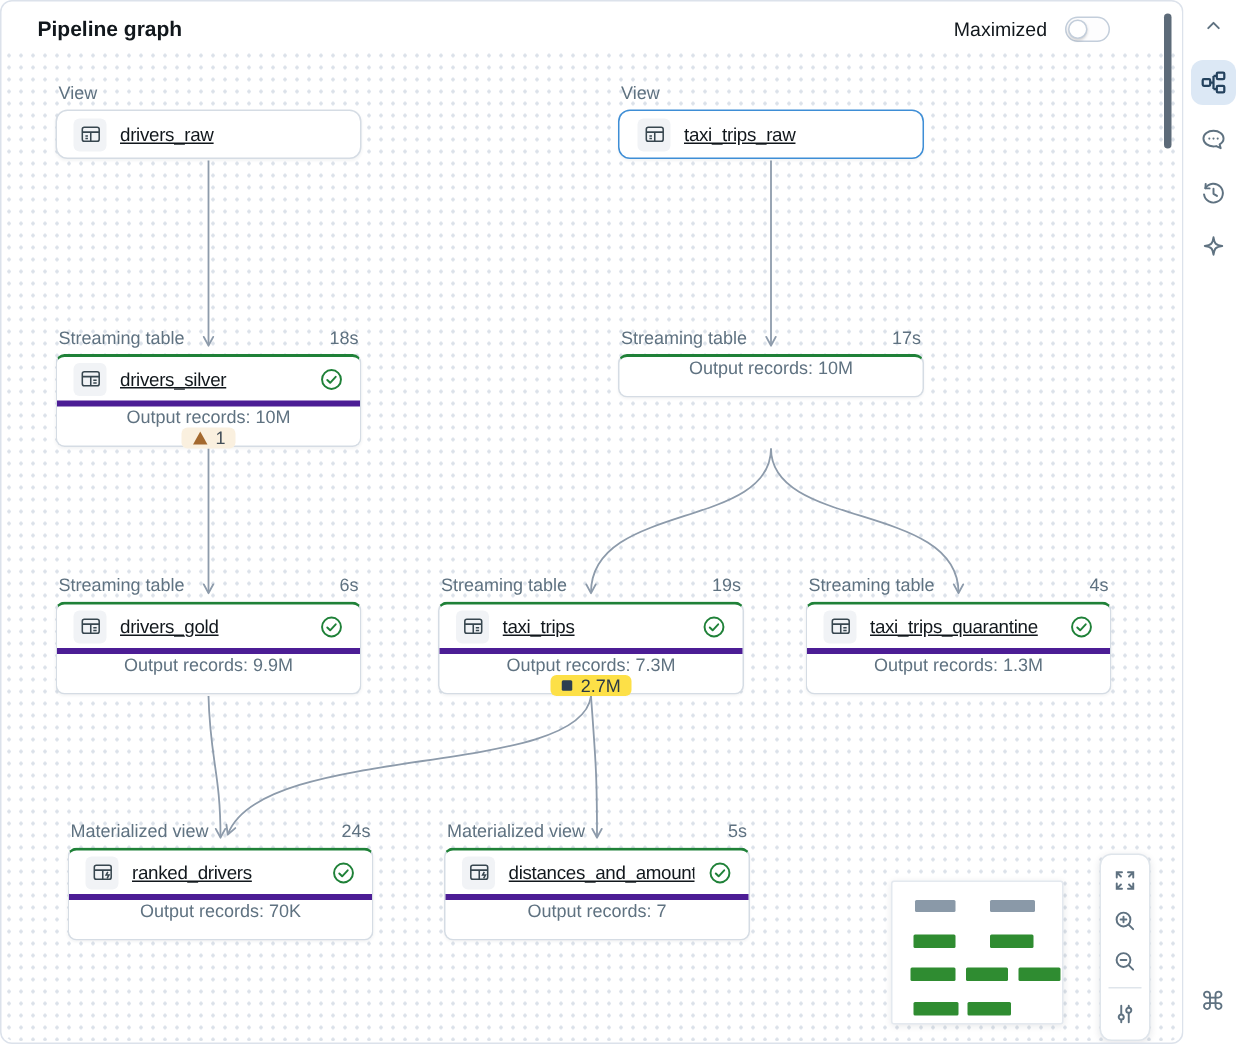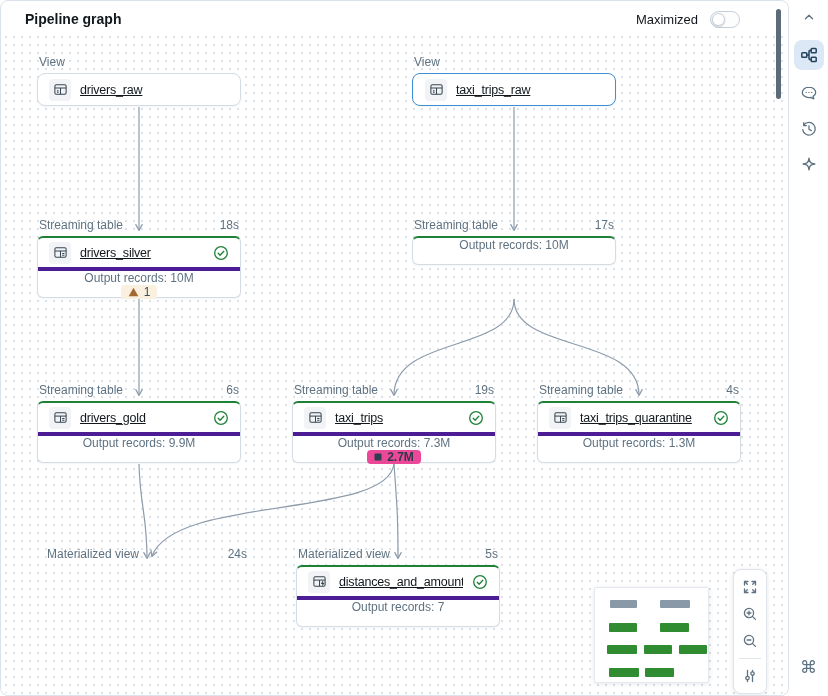--- a/index.html
+++ b/index.html
@@ -34,21 +34,21 @@
     background:#fff; border:1px solid #d5dce4; border-radius:8px; box-shadow:0 1px 2px rgba(15,30,50,.05); cursor:pointer; }
   .vcard.selected { border:1.5px solid #3e8ed6;padding-left:12px; }
   .crow1 { display:flex; align-items:center; gap:9px; height:33px; padding:0 11px; border-bottom:4px solid #4c1d95; }
   .crow2 { display:flex; align-items:center; justify-content:space-between; height:26px; padding:0 11px;
     font-size:12px; color:#5f7281;flex-direction:column; }
   .nicon { width:22px; height:22px; background:#f1f3f6; border-radius:4px; display:flex; align-items:center; justify-content:center; flex:none; }
   .nname { font-size:12.5px; letter-spacing:-0.2px; color:#11171c; white-space:nowrap; overflow:hidden; flex:1 1 auto;text-decoration:underline; }
   .ncheck { flex:none; margin-left:auto; display:flex; }
   .badge { display:flex; align-items:center; gap:5px; height:19px; padding:0 7px; border-radius:4px; font-size:12px; cursor:pointer; }
   .badge.warn { background:#faf0df; color:#424e58; }
-  .badge.neutral { background:#ec4899; color:#2b3a46;font-weight:bold; }
+  .badge.neutral { background:#fde047; color:#2b3a46; }
 
   
   .minimap { position:absolute; left:593px; top:586px; width:115px; height:96px; background:#fff;
     border:1px solid #e4e9ef; border-radius:2px; box-shadow:0 1px 5px rgba(15,30,50,.10); cursor:pointer; }
   .mm { position:absolute; border-radius:1px; }
   .mm.gray { background:#8a99a8; }
   .mm.green { background:#2f8c31; }
 
   
   .controls { position:absolute; left:732px; top:568px; width:34px; background:#fff;
@@ -270,20 +270,42 @@
           <span>Output records: 1.3M</span>
         </div>
       </div>
     </div>
 
     <div class="ngroup" style="left:44px; top:545px;">
       <div class="nhead">
           <span>Materialized view</span>
           <span>24s</span>
         </div>
+      <div class="ncard success">
+        <div class="crow1">
+          <span class="nicon">
+            <svg width="15" height="15" viewBox="0 0 16 16" fill="none" stroke="#37464f" stroke-width="1.1">
+                <rect x="2" y="3" width="12" height="10" rx="1.5"></rect>
+                <path d="M2,6.5 H14"></path>
+                <path d="M8,6.5 V13"></path>
+                <path d="M11.6,7.8 L10.4,10 h2 L11.1,12.3"></path>
+              </svg>
+          </span>
+          <span class="nname">ranked_drivers</span>
+          <span class="ncheck">
+            <svg width="16" height="16" viewBox="0 0 16 16">
+                <circle cx="8" cy="8" r="6.3" fill="none" stroke="#1f8138" stroke-width="1.3"></circle>
+                <path d="M5.2,8.3 L7.1,10.2 L10.8,6.2" fill="none" stroke="#1f8138" stroke-width="1.3" stroke-linecap="round" stroke-linejoin="round"></path>
+              </svg>
+          </span>
+        </div>
+        <div class="crow2">
+          <span>Output records: 70K</span>
+        </div>
+      </div>
     </div>
 
     <div class="ngroup" style="left:295px; top:545px;">
       <div class="nhead">
           <span>Materialized view</span>
           <span>5s</span>
         </div>
       <div class="ncard success">
         <div class="crow1">
           <span class="nicon">

